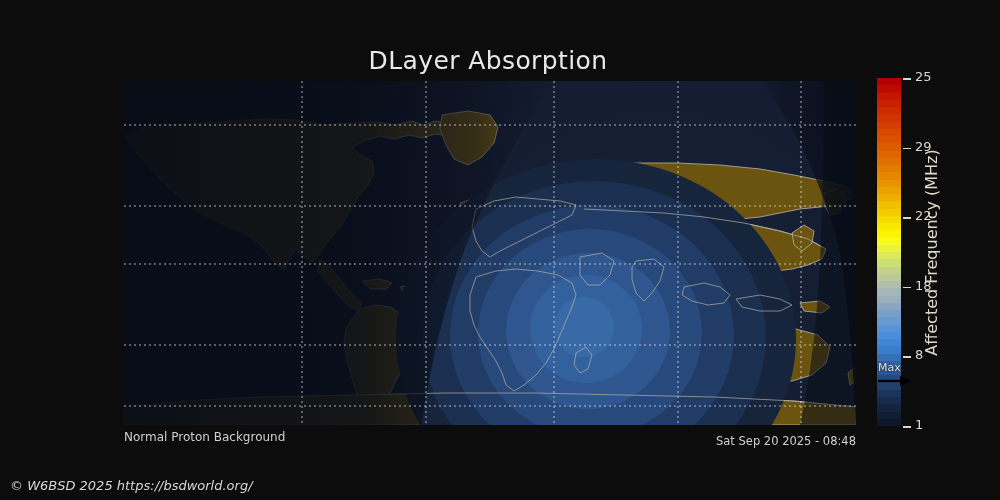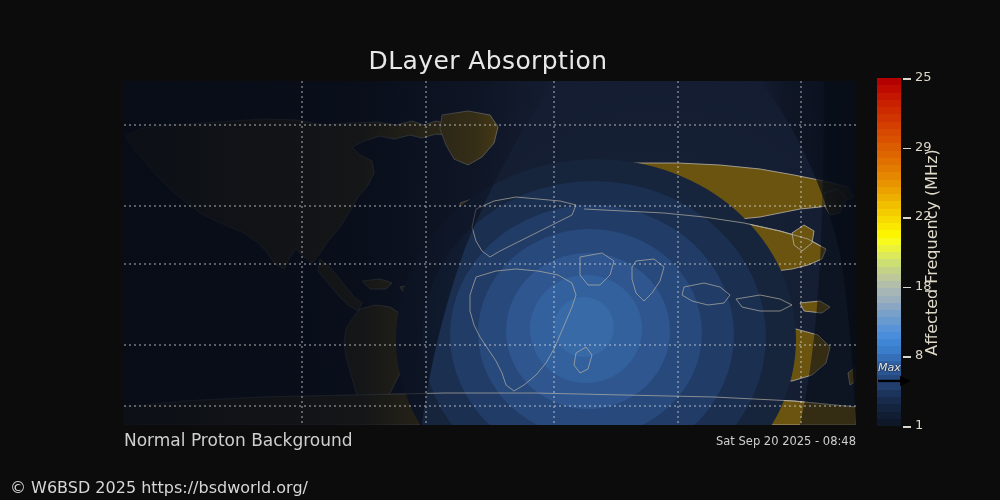--- a/index.html
+++ b/index.html
@@ -49,26 +49,26 @@
            display:flex;align-items:center;justify-content:center;}
   #cblabel span{display:block;transform:rotate(-90deg);white-space:nowrap;
            color:#ded9c8;font-size:16px;}
 
   #maxbox{position:absolute;left:878px;top:366px;width:36px;height:22px;}
   #maxtxt{position:absolute;left:0;top:0;color:#e6e6e6;font-size:11px;
           line-height:12px;text-shadow:0 0 2px #000;}
   #maxarrow{position:absolute;left:0;top:13px;}
 
   
-  .note{position:absolute;color:#cfcfcf;font-size:17px;}
+  .note{position:absolute;color:#cfcfcf;font-size:12px;}
   #note1{left:124px;top:430px;}
   #note2{left:124px;top:445px;}
   #stamp{position:absolute;right:144px;top:434px;color:#cfcfcf;font-size:11.5px;}
-  #copy{position:absolute;left:10px;top:478px;color:#d7d7d7;font-size:16px;
-        }
+  #copy{position:absolute;left:10px;top:478px;color:#d7d7d7;font-size:13px;
+        font-style:italic;}
 </style>
 </head>
 <body>
 
 <div id="root">
 
   <div id="title">DLayer Absorption</div>
 
   <div id="map">
     <div id="mapclip">
@@ -309,21 +309,21 @@
       </div>
       <div class="tick" style="top: 348px;">
         <div class="tickline"></div>
         <div class="ticklbl">1</div>
       </div>
     </div>
   <div id="cblabel">
     <span>Affected Frequency (MHz)</span>
   </div>
 
-  <div id="maxbox" style="top: 362.343px; font-style: italic;">
+  <div id="maxbox" style="top: 362.343px;">
     <div id="maxtxt">Max</div>
     <svg id="maxarrow" width="34" height="12" viewBox="0 0 34 12">
       <line x1="0" y1="6" x2="24" y2="6" stroke="#000" stroke-width="2.5"></line>
       <polygon points="22,1 33,6 22,11" fill="#000"></polygon>
     </svg>
   </div>
 
   <div class="note" id="note1">Normal Proton Background</div>
   <div id="stamp">Sat Sep 20 2025 - 08:48</div>
   <div id="copy">© W6BSD 2025 https://bsdworld.org/</div>

